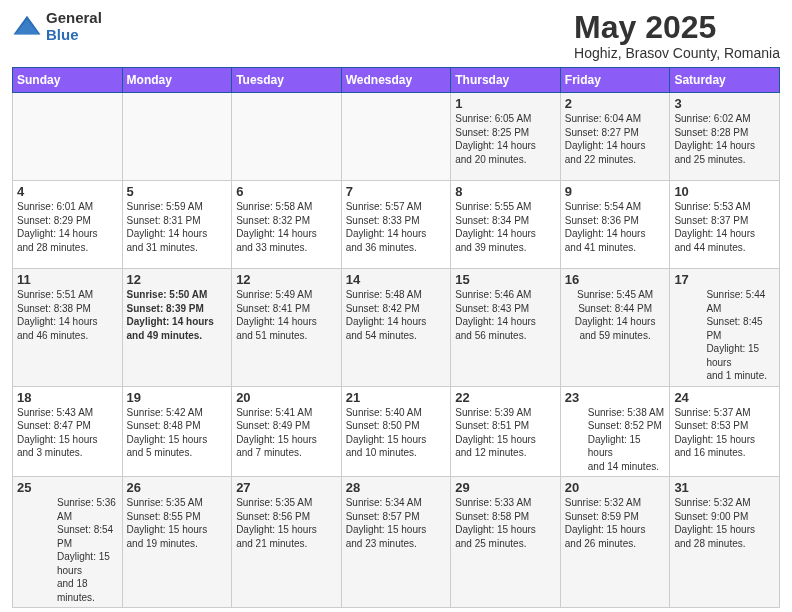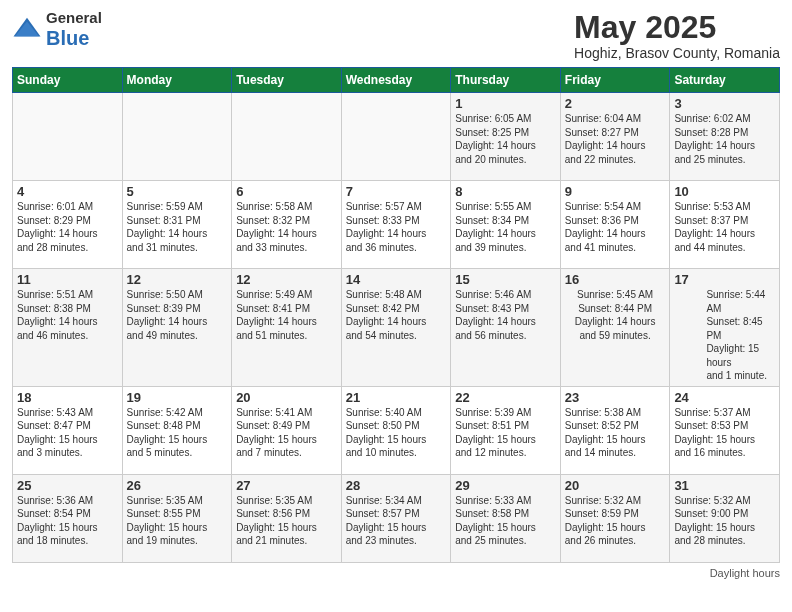--- a/index.html
+++ b/index.html
@@ -30,21 +30,21 @@
       display: flex;
       flex-direction: column;
       line-height: 1.1;
     }
     .logo-general {
       font-size: 15px;
       font-weight: bold;
       color: #333;
     }
     .logo-blue {
-      font-size: 20px;
+      font-size: 15px;
       font-weight: bold;
       color: #2a6db5;
     }
     .logo-icon {
       width: 30px;
       height: 30px;
     }
     .title-block {
       text-align: left;
     }
@@ -57,21 +57,21 @@
     .location {
       font-size: 14px;
       color: #333;
     }
     .calendar {
       width: 100%;
       border-collapse: collapse;
       table-layout: fixed;
     }
     .calendar thead th {
-      background: #15803d;
+      background: #8b5cf6;
       color: #fff;
       font-size: 12px;
       font-weight: bold;
       padding: 5px 4px;
       text-align: left;
       border: 1px solid #1a5a9a;
     }
     .calendar tbody td {
       border: 1px solid #ccc;
       vertical-align: top;
@@ -224,21 +224,21 @@
         <tr>
           <td>
             <span class="day-num">11</span>
             <div class="day-info" style="white-space: pre-line;">Sunrise: 5:51 AM
 Sunset: 8:38 PM
 Daylight: 14 hours
 and 46 minutes.</div>
           </td>
           <td>
             <span class="day-num">12</span>
-            <div class="day-info" style="white-space: pre-line;">Sunrise: 5:50 AM
+            <div class="day-info" style="white-space: pre-line; font-weight: bold;">Sunrise: 5:50 AM
 Sunset: 8:39 PM
 Daylight: 14 hours
 and 49 minutes.</div>
           </td>
           <td>
             <span class="day-num">12</span>
             <div class="day-info" style="white-space: pre-line;">Sunrise: 5:49 AM
 Sunset: 8:41 PM
 Daylight: 14 hours
 and 51 minutes.</div>
@@ -303,37 +303,37 @@
           </td>
           <td>
             <span class="day-num">22</span>
             <div class="day-info" style="white-space: pre-line;">Sunrise: 5:39 AM
 Sunset: 8:51 PM
 Daylight: 15 hours
 and 12 minutes.</div>
           </td>
           <td>
             <span class="day-num">23</span>
-            <div class="day-info" style="white-space: pre-line;">Sunrise: 5:38 AM
+            <div class="day-info" style="white-space: pre-line; margin-left: 23px;">Sunrise: 5:38 AM
 Sunset: 8:52 PM
 Daylight: 15 hours
 and 14 minutes.</div>
           </td>
           <td>
             <span class="day-num">24</span>
             <div class="day-info" style="white-space: pre-line;">Sunrise: 5:37 AM
 Sunset: 8:53 PM
 Daylight: 15 hours
 and 16 minutes.</div>
           </td>
         </tr>
         <tr>
           <td>
             <span class="day-num">25</span>
-            <div class="day-info" style="white-space: pre-line;">Sunrise: 5:36 AM
+            <div class="day-info" style="white-space: pre-line; margin-left: 40px;">Sunrise: 5:36 AM
 Sunset: 8:54 PM
 Daylight: 15 hours
 and 18 minutes.</div>
           </td>
           <td>
             <span class="day-num">26</span>
             <div class="day-info" style="white-space: pre-line;">Sunrise: 5:35 AM
 Sunset: 8:55 PM
 Daylight: 15 hours
 and 19 minutes.</div>

